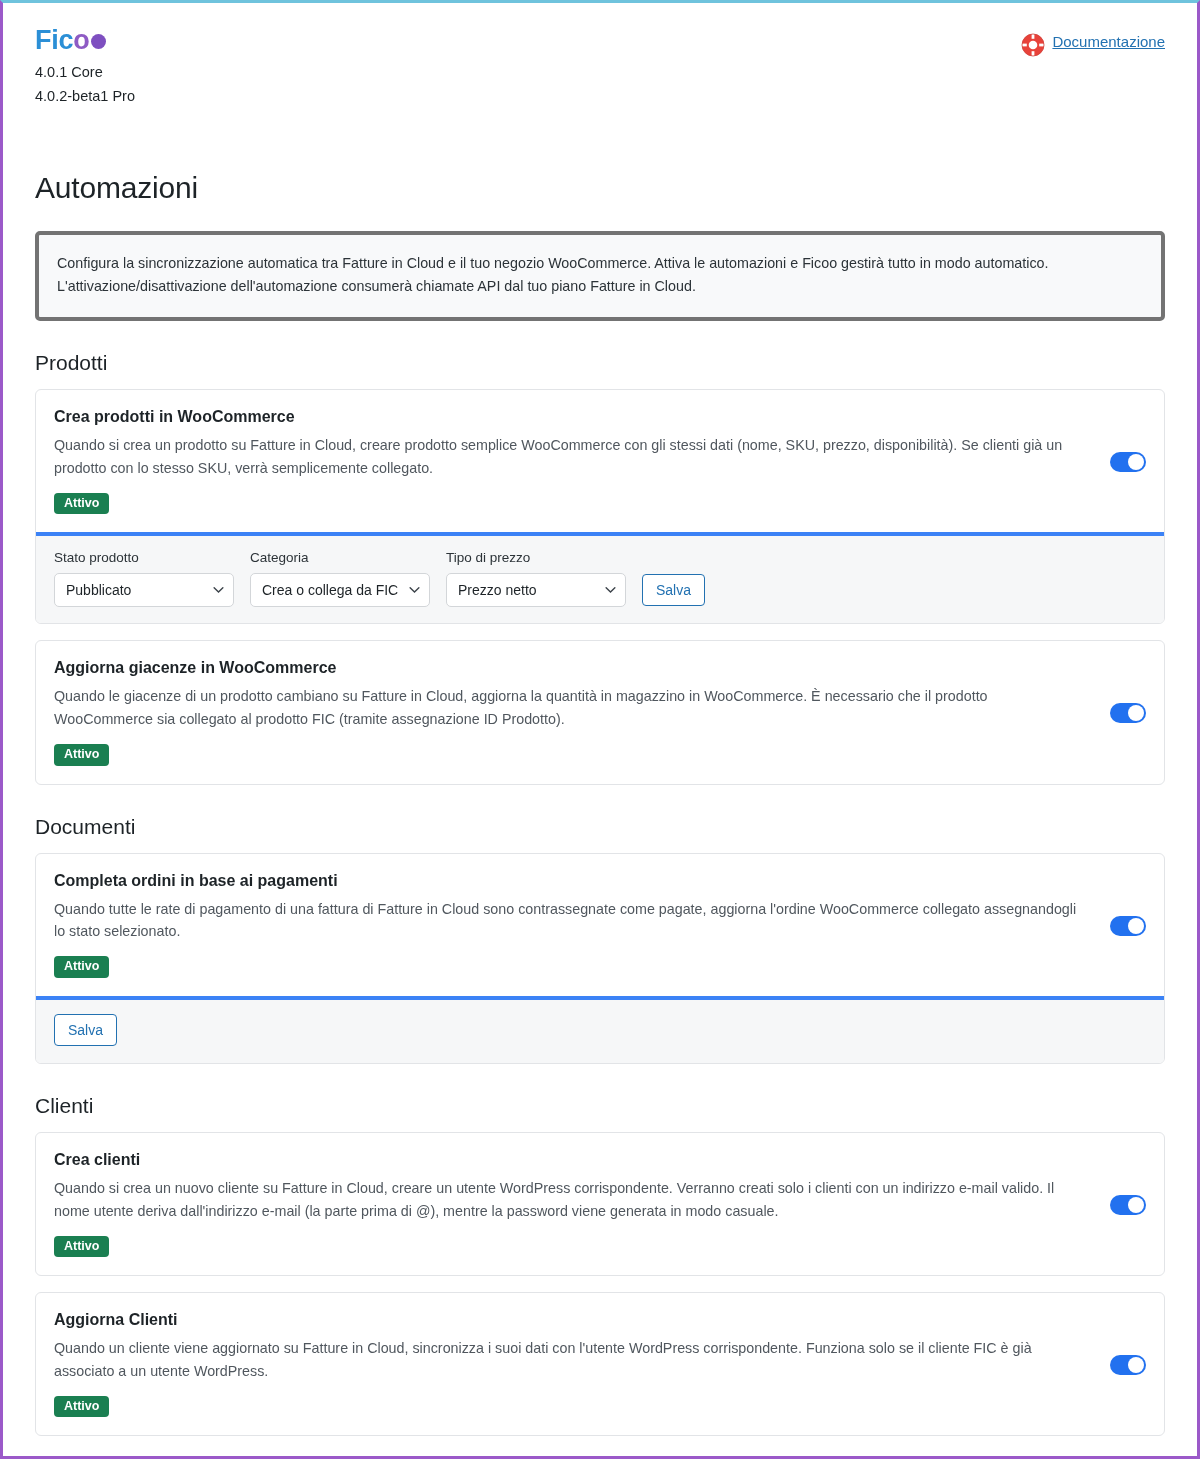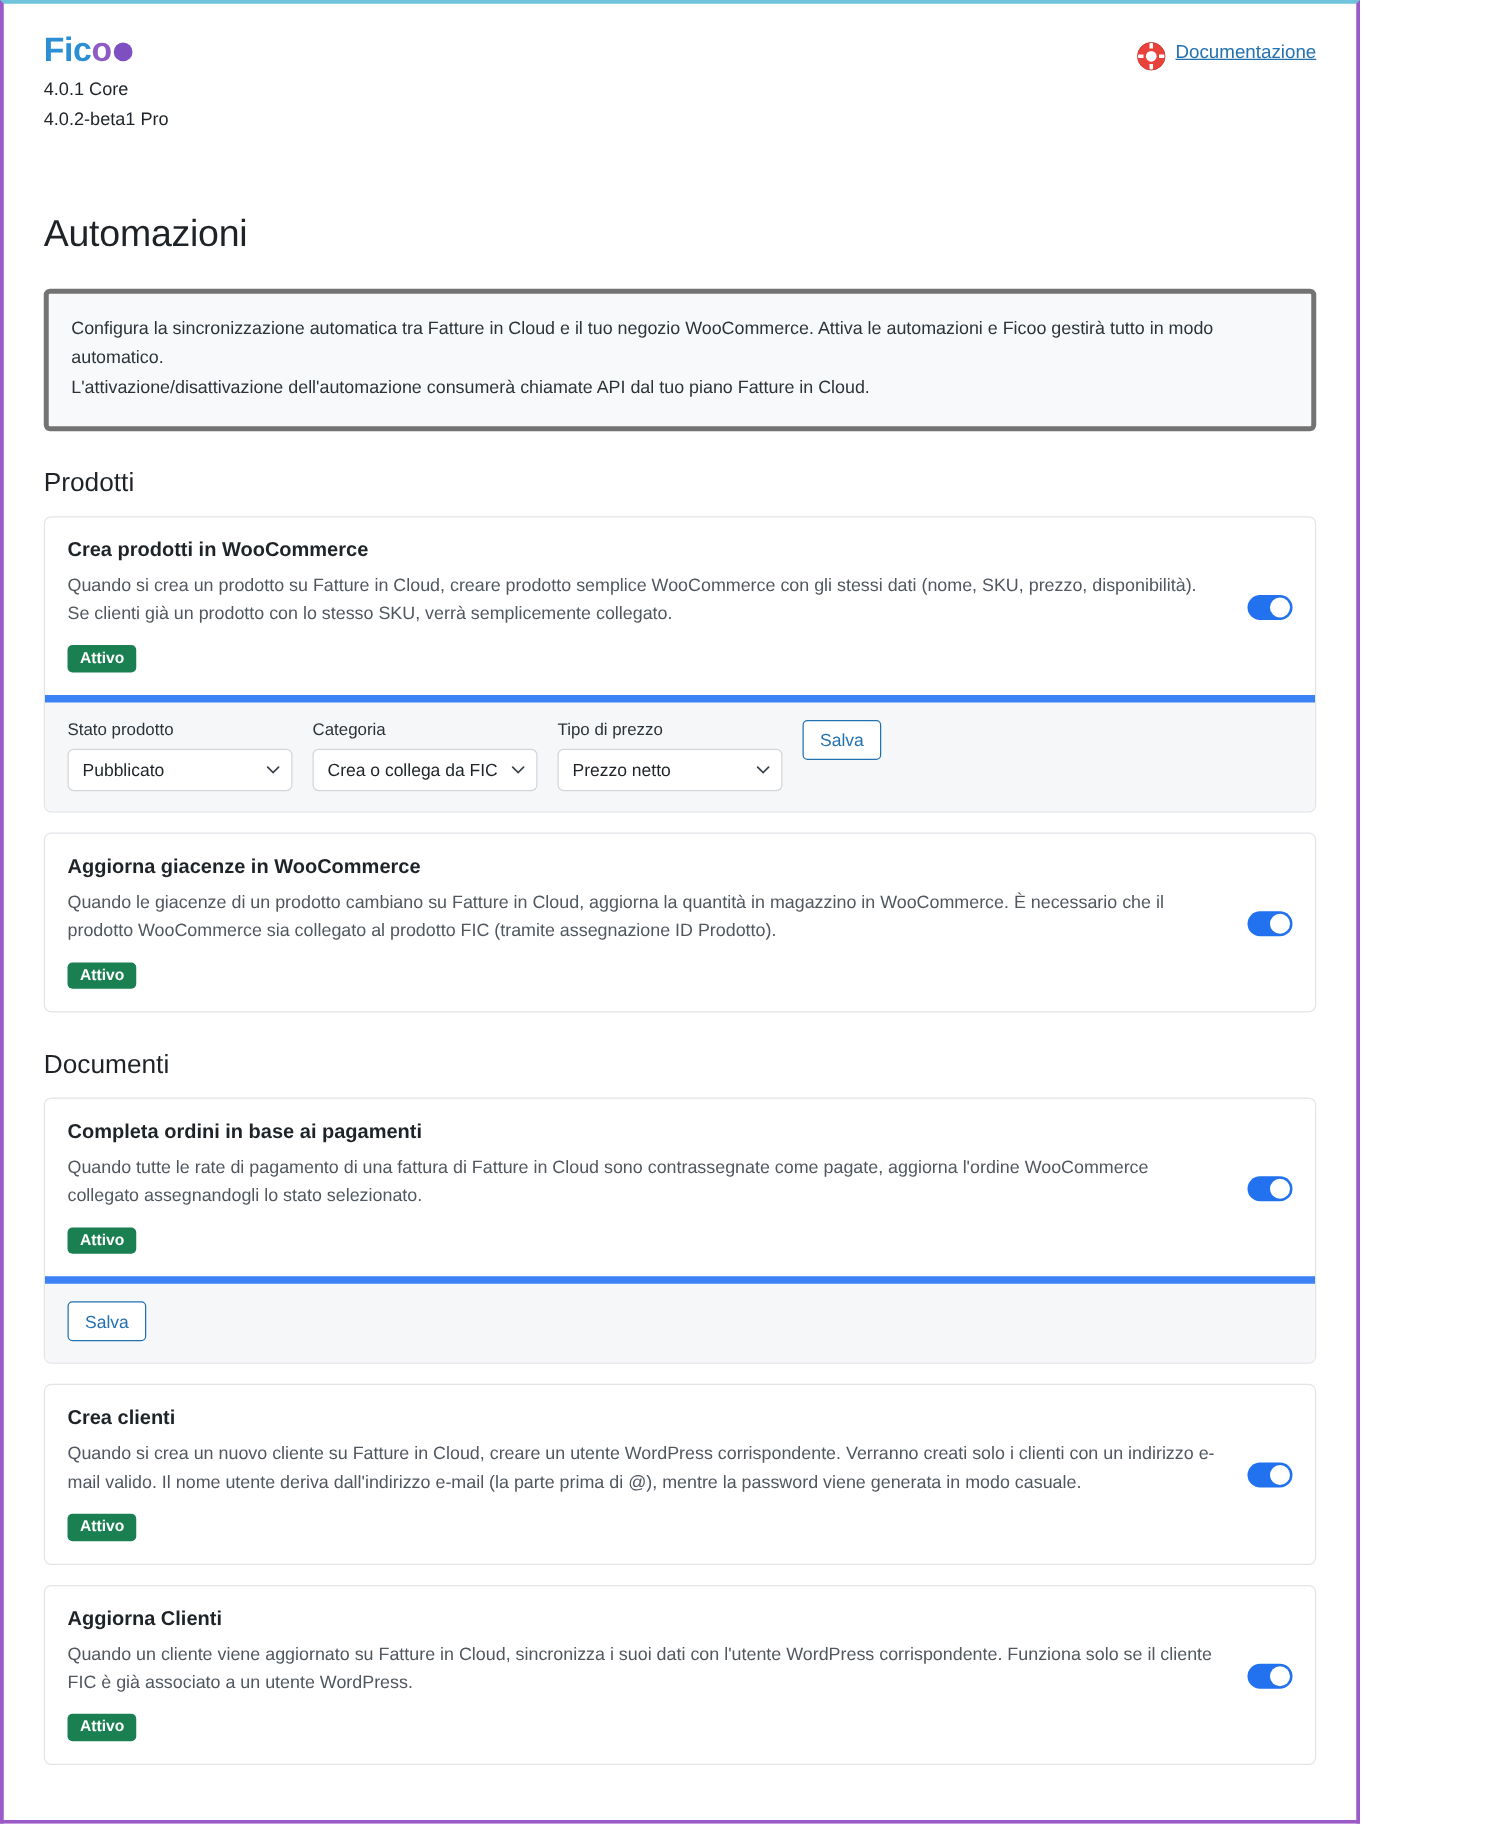--- a/index.html
+++ b/index.html
@@ -8,21 +8,21 @@
     width: 1200px;
     height: 1459px;
     background: #ffffff;
     font-family: "Liberation Sans", sans-serif;
     -webkit-font-smoothing: antialiased;
   }
 
   
   .page-frame {
     position: relative;
-    width: 1088px;
+    width: 1200px;
     height: 1459px;
     background: #ffffff;
     border-top: 3px solid #6fc3dd;
     border-left: 3px solid #9b59c9;
     border-right: 3px solid #9b59c9;
     border-bottom: 3px solid #9b59c9;
     overflow: hidden;
   }
 
   .content {
@@ -163,25 +163,25 @@
     top: 2px;
     right: 2px;
     width: 16px;
     height: 16px;
     border-radius: 50%;
     background: #ffffff;
   }
 
   
   .settings {
-    border-top: 6px solid #3b82f6;
+    border-top: 4px solid #3b82f6;
     background: #f6f7f8;
     padding: 14px 18px 16px 18px;
     display: flex;
-    align-items: flex-start;
+    align-items: flex-end;
     gap: 16px;
   }
   .field { display: flex; flex-direction: column; }
   .field-label {
     font-size: 13.5px;
     color: #2c3338;
     margin-bottom: 8px;
   }
   .select {
     position: relative;
@@ -326,20 +326,21 @@
           <div class="card-body">
             <div class="card-main"><div class="card-title">Completa ordini in base ai pagamenti</div><div class="card-desc">Quando tutte le rate di pagamento di una fattura di Fatture in Cloud sono contrassegnate come pagate, aggiorna l'ordine WooCommerce collegato assegnandogli lo stato selezionato.</div><span class="badge">Attivo</span></div>
             <div class="toggle">
               <span class="knob"></span>
             </div>
           </div>
           <div class="settings">
             <button class="btn-save">Salva</button>
           </div>
         </div>
+        <h2 class="section-title">Clienti</h2>
         <div class="card">
           <div class="card-body">
             <div class="card-main"><div class="card-title">Crea clienti</div><div class="card-desc">Quando si crea un nuovo cliente su Fatture in Cloud, creare un utente WordPress corrispondente. Verranno creati solo i clienti con un indirizzo e-mail valido. Il nome utente deriva dall'indirizzo e-mail (la parte prima di @), mentre la password viene generata in modo casuale.</div><span class="badge">Attivo</span></div>
             <div class="toggle">
               <span class="knob"></span>
             </div>
           </div>
         </div>
         <div class="card">
           <div class="card-body">

